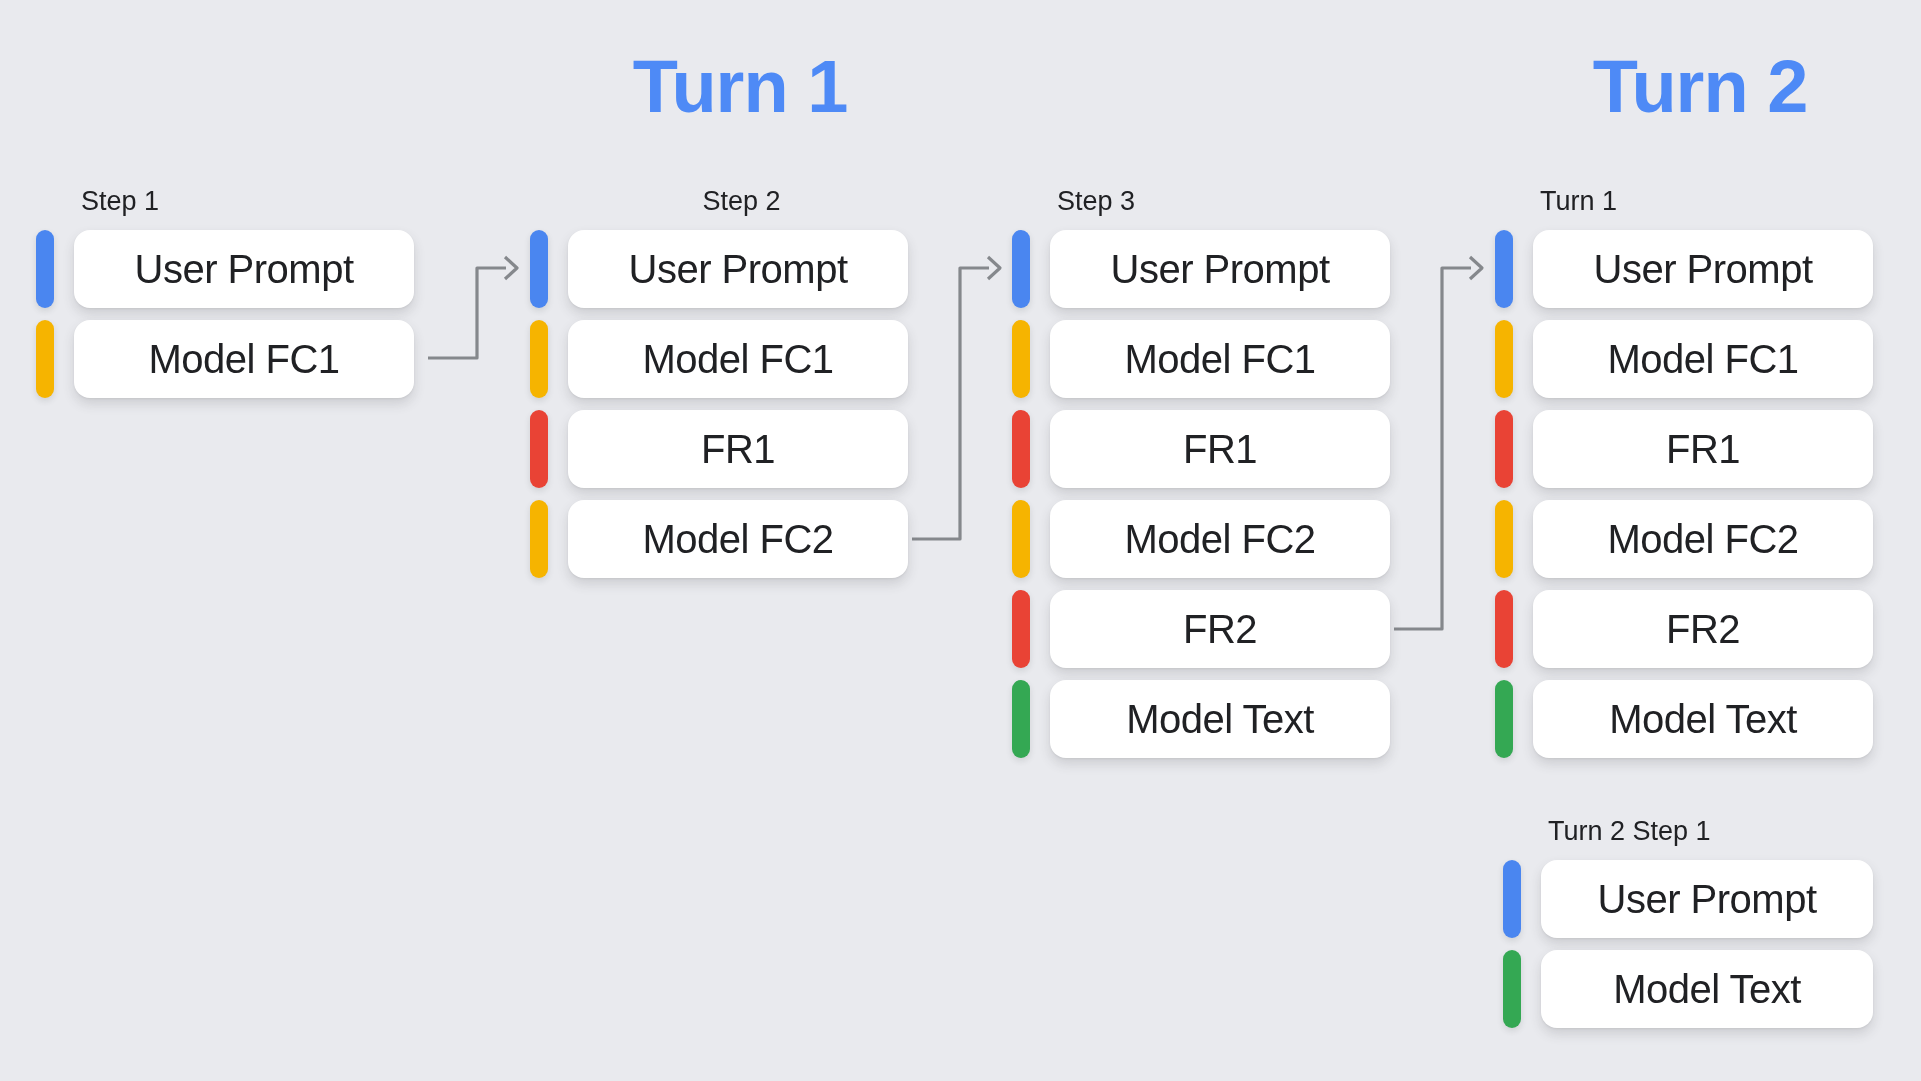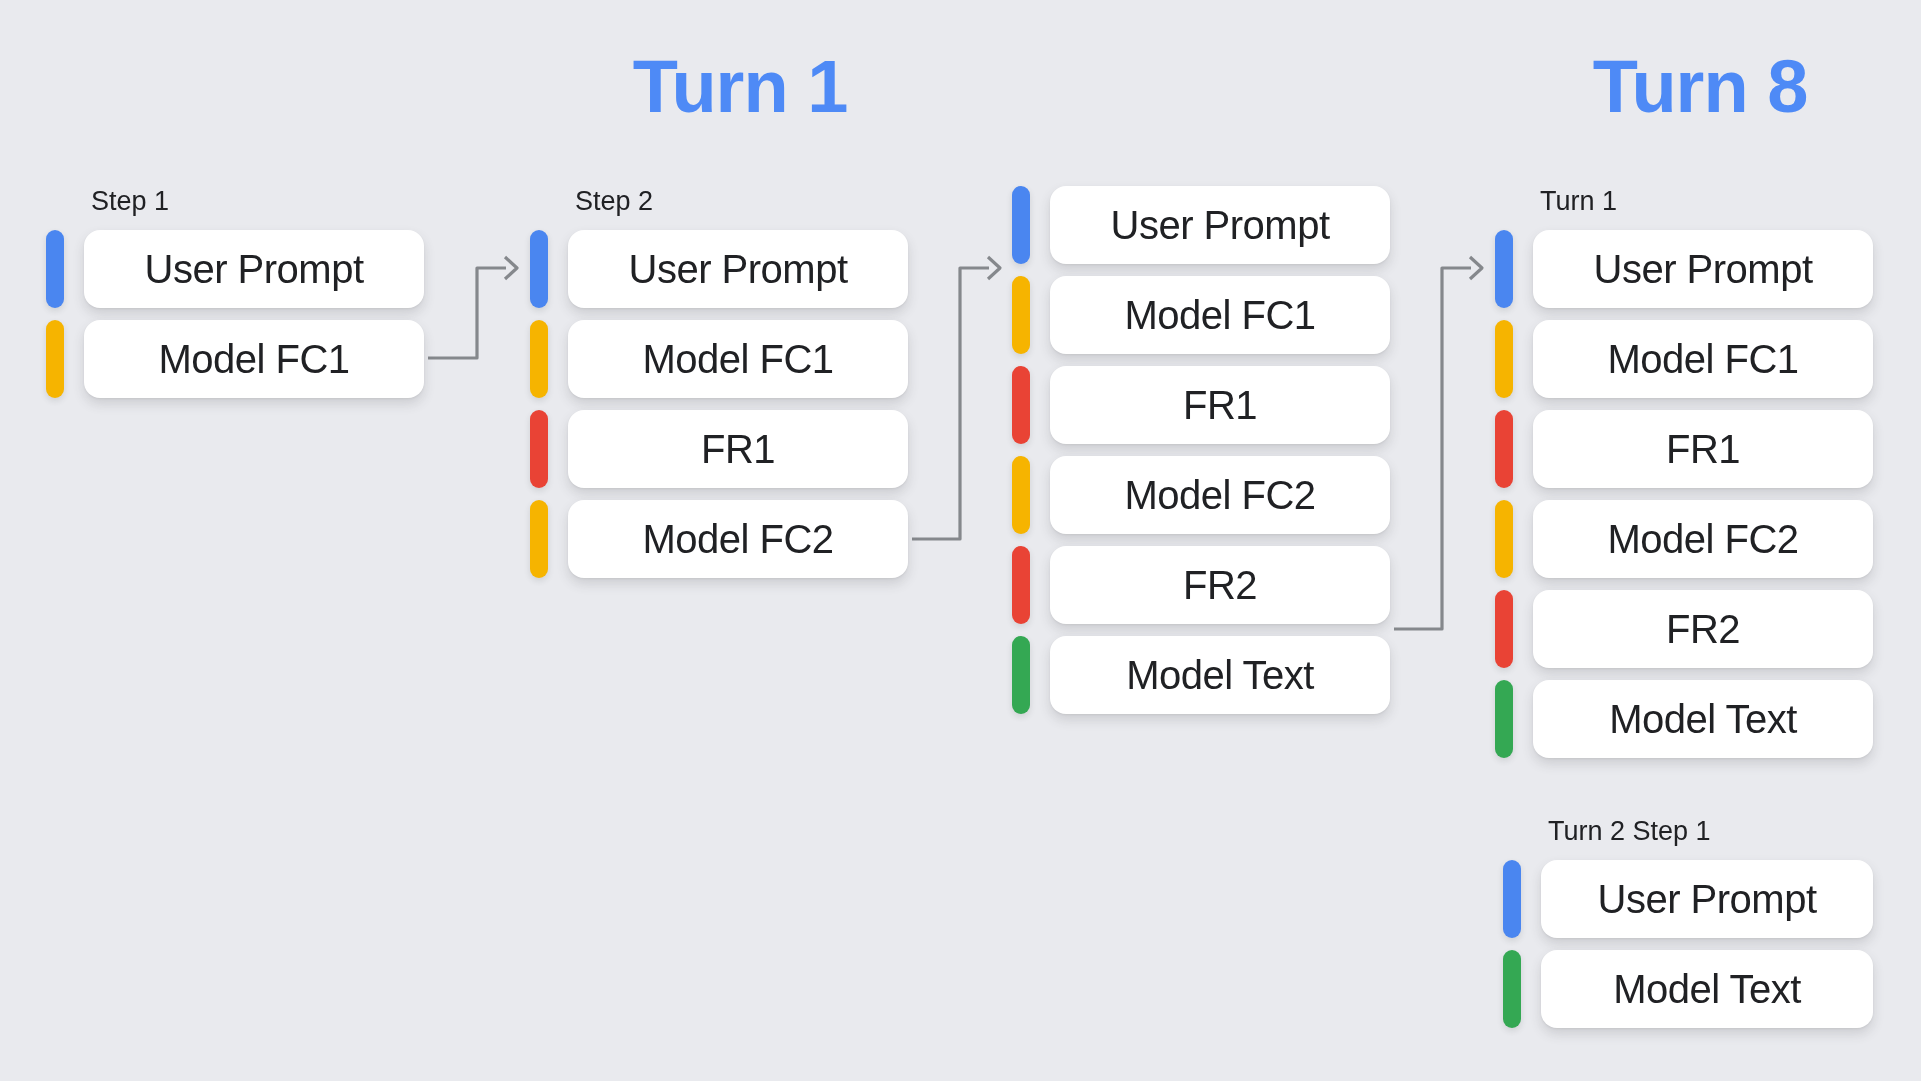--- a/index.html
+++ b/index.html
@@ -103,54 +103,55 @@
       <path d="M912 539 H960 V268 H989"></path>
       <path d="M988 257 L1000 268 L988 279"></path>
     </g>
     <g>
       <path d="M1394 629 H1442 V268 H1471"></path>
       <path d="M1470 257 L1482 268 L1470 279"></path>
     </g>
   </svg>
 
   <div class="big-title turn1">Turn 1</div>
-  <div class="big-title turn2">Turn 8</div>
+  <div class="big-title turn2">Turn 2</div>
 
   <div id="columns-layer">
-      <div class="column" style="left: 46px; top: 186px;">
+      <div class="column" style="left: 36px; top: 186px;">
         <div class="col-label">Step 1</div>
         <div class="row">
           <div class="bar" style="background: rgb(74, 134, 240);"></div>
           <div class="card">User Prompt</div>
         </div>
         <div class="row">
           <div class="bar" style="background: rgb(246, 180, 0);"></div>
           <div class="card">Model FC1</div>
         </div>
       </div>
-      <div class="column" style="left: 530px; top: 186px;">
+      <div class="column" style="left: 530px; top: 186px; text-align: center;">
         <div class="col-label">Step 2</div>
         <div class="row">
           <div class="bar" style="background: rgb(74, 134, 240);"></div>
           <div class="card">User Prompt</div>
         </div>
         <div class="row">
           <div class="bar" style="background: rgb(246, 180, 0);"></div>
           <div class="card">Model FC1</div>
         </div>
         <div class="row">
           <div class="bar" style="background: rgb(233, 67, 53);"></div>
           <div class="card">FR1</div>
         </div>
         <div class="row">
           <div class="bar" style="background: rgb(246, 180, 0);"></div>
           <div class="card">Model FC2</div>
         </div>
       </div>
       <div class="column" style="left: 1012px; top: 186px;">
+        <div class="col-label">Step 3</div>
         <div class="row">
           <div class="bar" style="background: rgb(74, 134, 240);"></div>
           <div class="card">User Prompt</div>
         </div>
         <div class="row">
           <div class="bar" style="background: rgb(246, 180, 0);"></div>
           <div class="card">Model FC1</div>
         </div>
         <div class="row">
           <div class="bar" style="background: rgb(233, 67, 53);"></div>

